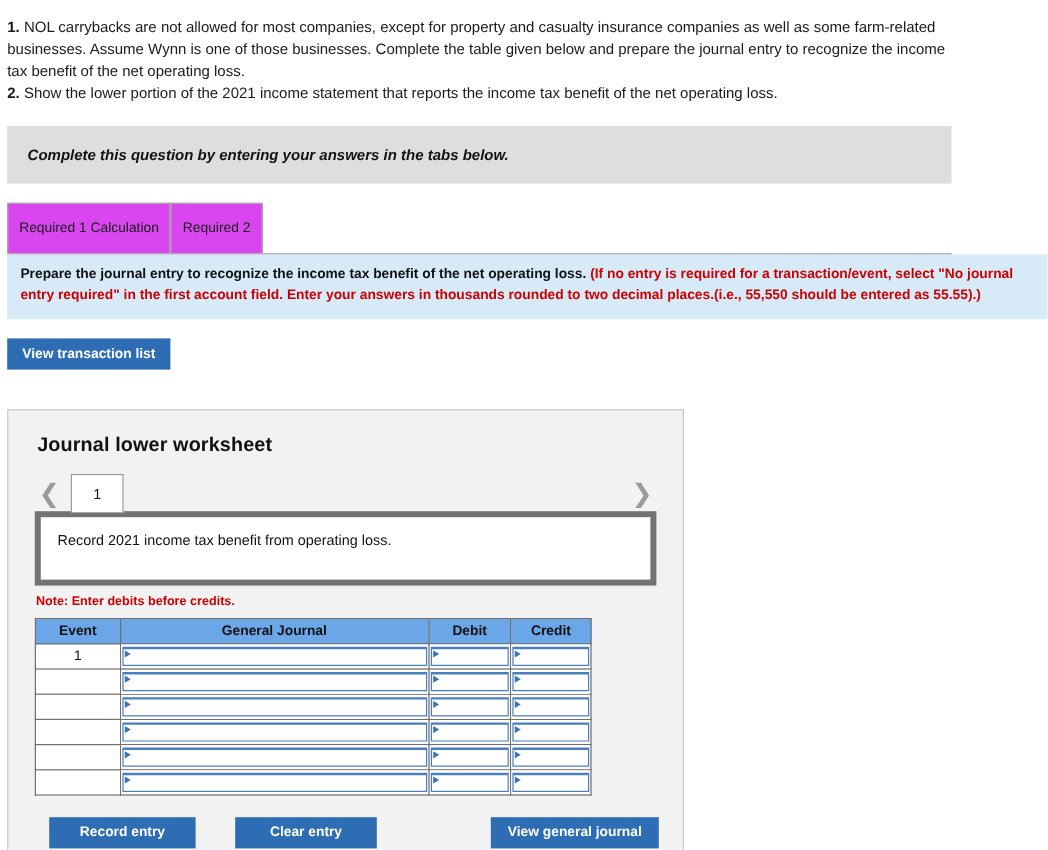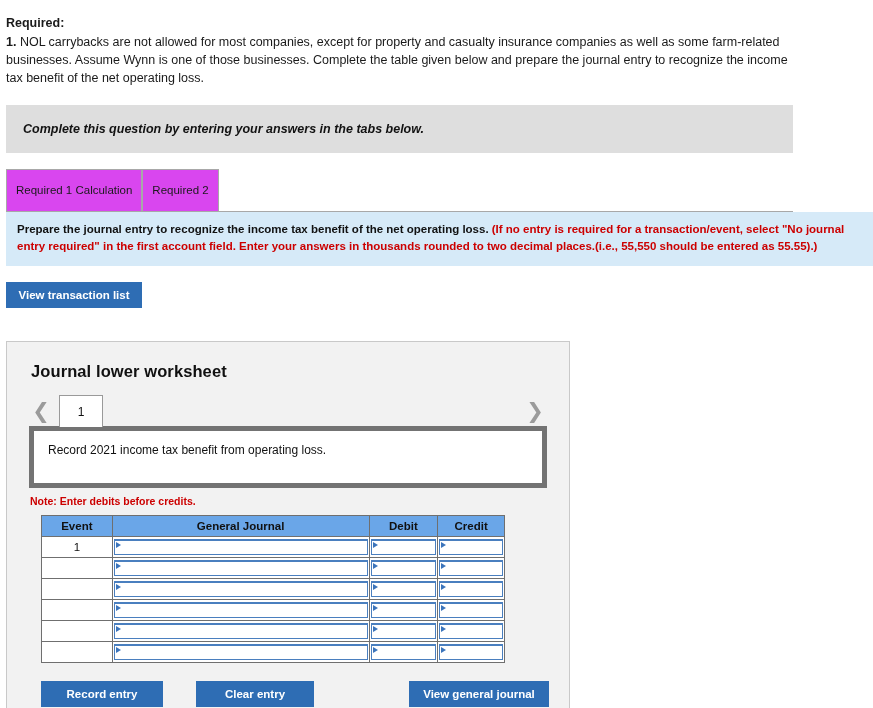--- a/index.html
+++ b/index.html
@@ -183,21 +183,20 @@
     color: #cc0000;
     font-size: 10.5px;
     font-weight: bold;
     margin: 7px 0 8px 1px;
   }
 
   
   .jtable {
     border-collapse: collapse;
     width: 464px;
-    margin-left: 12px;
     table-layout: fixed;
   }
   .jtable th {
     background: #6aa6e8;
     border: 1px solid #6f6f6f;
     color: #111111;
     font-size: 11.5px;
     font-weight: bold;
     height: 20px;
     padding: 0;
@@ -254,22 +253,22 @@
   .btn-clear  { width: 118px; height: 26px; margin-left: 33px; }
   .btn-viewgj { width: 140px; height: 26px; margin-left: auto; }
 </style>
 </head>
 <body>
 
 
 
 
 <div class="prompt">
-  <div class="line hdr">Required:</div>
   <div class="line"><b>1.</b><span> NOL carrybacks are not allowed for most companies, except for property and casualty insurance companies as well as some farm-related businesses. Assume Wynn is one of those businesses. Complete the table given below and prepare the journal entry to recognize the income tax benefit of the net operating loss.</span></div>
+  <div class="line"><b>2.</b><span> Show the lower portion of the 2021 income statement that reports the income tax benefit of the net operating loss.</span></div>
 </div>
 
 
 <div class="gray-banner">
   <div class="txt">Complete this question by entering your answers in the tabs below.</div>
 </div>
 
 
 <div class="tabstrip">
   <div class="tab">

